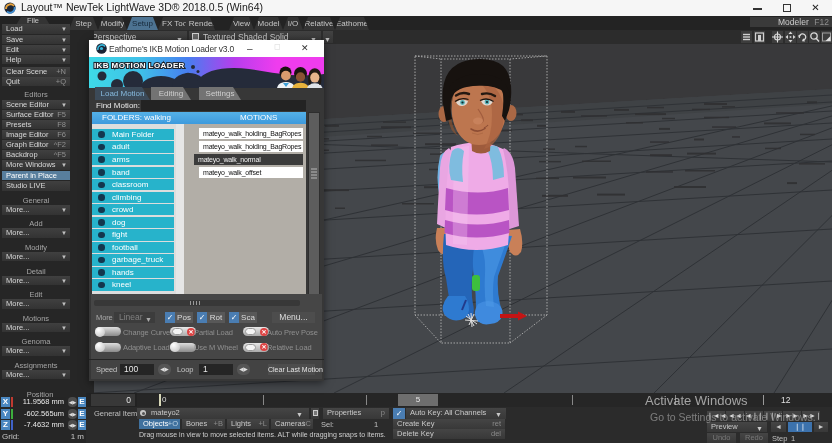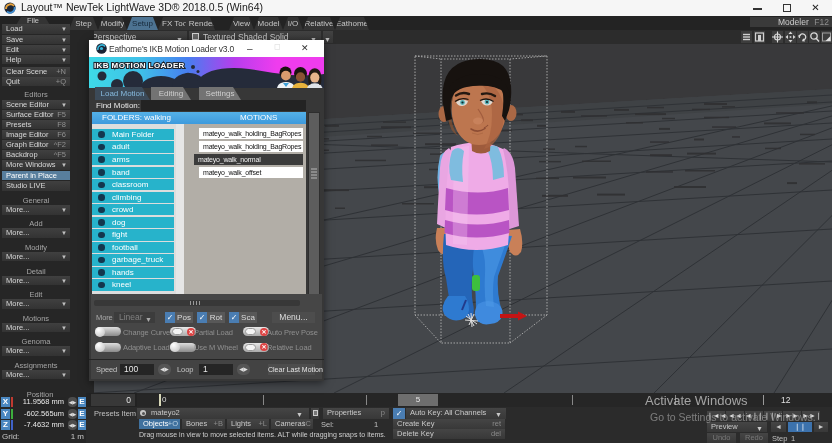--- a/index.html
+++ b/index.html
@@ -392,21 +392,21 @@
     <div class="abs" style="left:177px;top:2px;width:1px;height:10px;background:#888;"></div>
     <div class="abs" style="left:280px;top:2px;width:1px;height:10px;background:#888;"></div>
     <div class="abs" style="left:312px;top:1px;width:40px;height:12px;background:#6e6e6e;color:#e8e8e8;font-size:8px;line-height:12px;text-align:center;">5</div>
     <div class="abs" style="left:486px;top:2px;width:1px;height:10px;background:#888;"></div>
     <div class="abs" style="left:589px;top:2px;width:1px;height:10px;background:#888;"></div>
     <div class="abs" style="left:677px;top:2px;width:1px;height:10px;background:#999;"></div>
     <div class="abs" style="left:695px;top:1.5px;color:#e0e0e0;font-size:8.5px;">12</div>
   </div>
 
   <div class="abs" id="botbar">
-    <div class="bbl" style="left:20px;top:1.5px;font-size:7.5px;">Presets Item</div>
+    <div class="bbl" style="left:20px;top:1.5px;font-size:7.5px;">General Item</div>
     <div class="bbtn" style="left:63px;top:0.5px;width:172px;height:11px;"><span style="position:absolute;left:3px;top:2.5px;width:6px;height:6px;border-radius:50%;background:#c9c9c9;"></span><span style="position:absolute;left:4.5px;top:4px;width:3px;height:3px;border-radius:50%;background:#555;"></span><span style="margin-left:14px;">mateyo2</span><span style="position:absolute;right:6px;top:2px;font-size:7px;">▼</span></div>
     <div class="bbtn" style="left:237px;top:0.5px;width:8px;height:11px;">
         <span style="position:absolute;left:1.5px;top:2.5px;width:5px;height:5.5px;border:1px solid #ccc;background:#777;"></span>
       </div>
     <div class="bbtn" style="left:249px;top:0.5px;width:66px;height:11px;"><span style="margin-left:4px;">Properties</span><span style="position:absolute;right:4px;color:#8a8a8a;">p</span></div>
     <div class="chk" style="left:319px;top:0.5px;width:12px;height:11px;">✓</div>
     <div class="bbtn" style="left:332px;top:0.5px;width:100px;height:11px;"><span style="margin-left:4px;">Auto Key: All Channels</span><span style="position:absolute;right:4px;top:2px;font-size:7px;">▼</span></div>
 
     <div class="bbtn" style="left:65px;top:11.5px;width:41px;height:10px;background:#40719e;color:#fff;"><span style="margin-left:4px;">Objects</span><span style="position:absolute;right:2px;color:#bcd2e4;font-size:7.5px;">+O</span></div>
     <div class="bbtn" style="left:108px;top:11.5px;width:43px;height:10px;"><span style="margin-left:4px;">Bones</span><span style="position:absolute;right:2px;color:#8a8a8a;font-size:7.5px;">+B</span></div>

